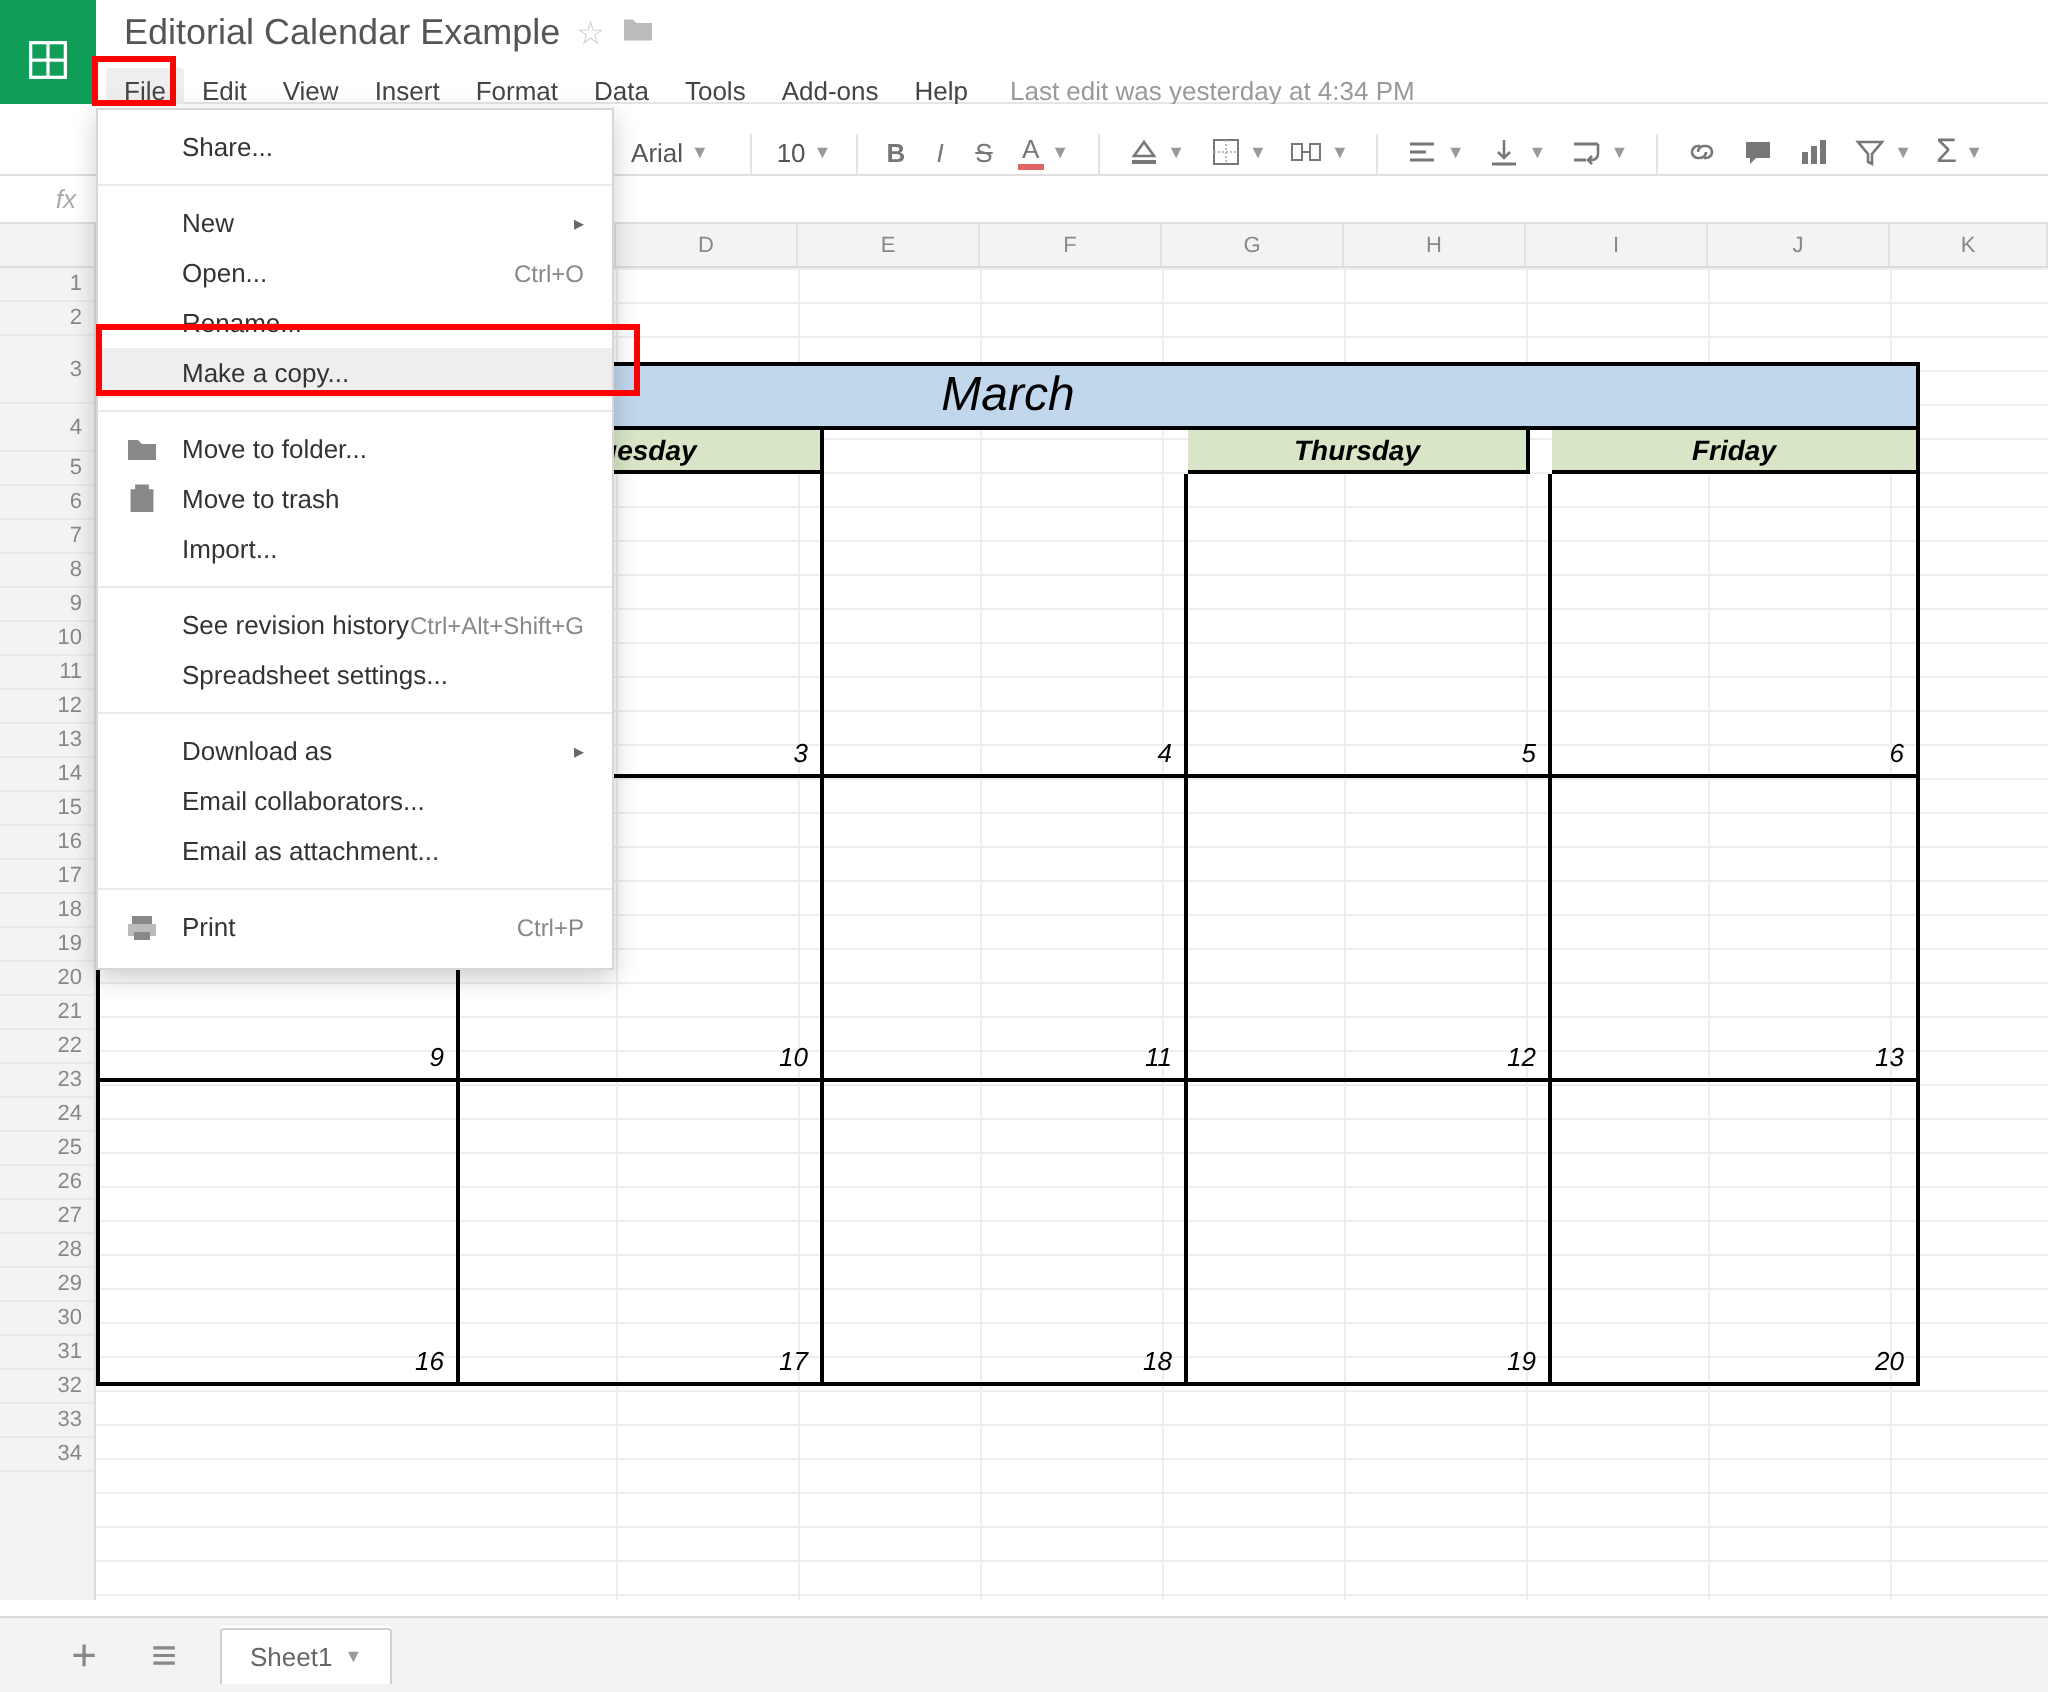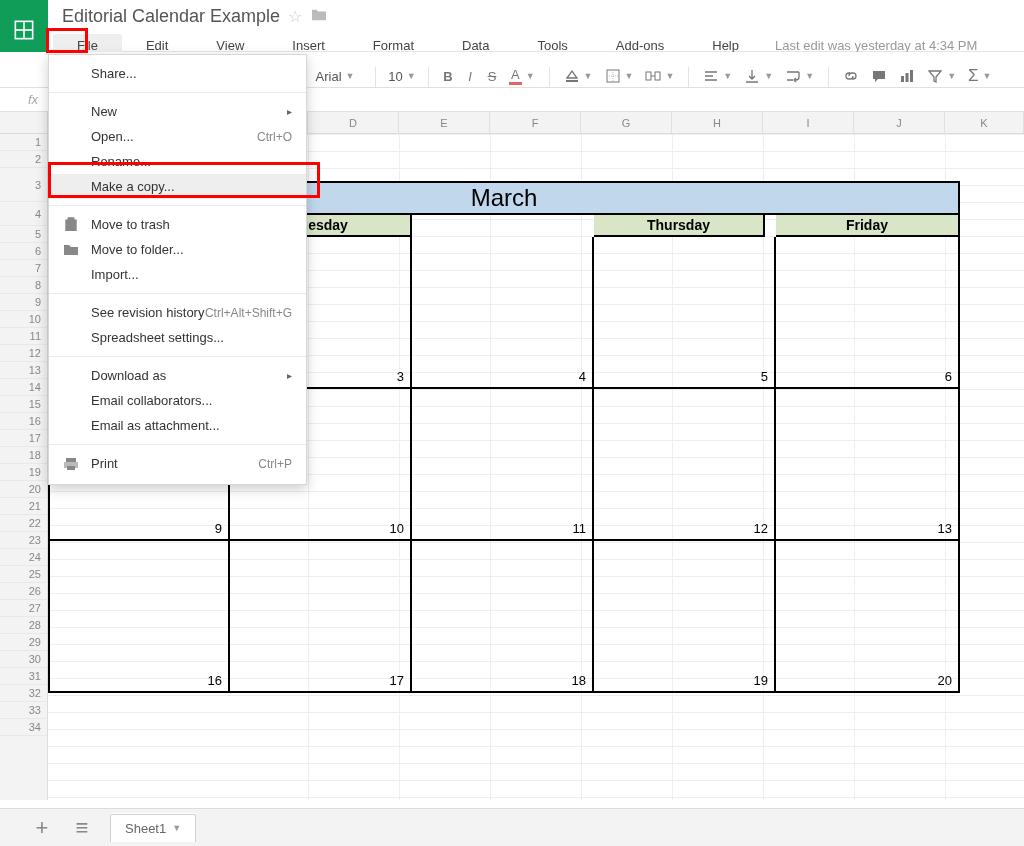--- a/index.html
+++ b/index.html
@@ -9,21 +9,21 @@
   
   .doc-header { position:relative; height:52px; border-bottom:1px solid #e5e5e5; }
   .brand-box { position:absolute; left:0; top:0; width:48px; height:60px; background:#0f9d58; display:flex; align-items:center; justify-content:center; border-bottom:1px solid #e5e5e5;}
   .brand-box svg { width:26px; height:26px; }
   .title-row { position:absolute; left:62px; top:6px; display:flex; align-items:center; gap:8px; }
   .doc-title { font-size:18px; color:#555; }
   .star { color:#ccc; font-size:16px; }
   .folder-icon { width:18px; height:14px; }
 
   .menu-row { position:absolute; left:53px; top:34px; display:flex; align-items:center; gap:0; }
-  .menu-item { padding:4px 24px; font-size:13px; color:#444; cursor:default; border-radius:2px;}
+  .menu-item { padding:4px 9px; font-size:13px; color:#444; cursor:default; border-radius:2px;}
   .menu-item.open { background:#eee; }
   .last-edit { margin-left:12px; color:#999; padding:4px 0;}
 
   
   .hl { position:absolute; border:3px solid #ff0000; pointer-events:none; z-index:60; }
   .hl-file { left:46px; top:28px; width:42px; height:25px; }
   .hl-copy { left:48px; top:162px; width:272px; height:36px; }
 
   
   .toolbar { height:36px; border-bottom:1px solid #e0e0e0; background:#fff; position:relative; display:flex; align-items:flex-end; padding-left:305px; gap:4px; }
@@ -44,21 +44,21 @@
   
   .sheet-area { position:relative; height:688px; overflow:hidden; }
   
   .col-headers { position:absolute; left:0; top:0; right:0; height:22px; background:#f3f3f3; border-bottom:1px solid #dcdcdc; display:flex; }
   .rownum-spacer { width:48px; border-right:1px solid #dcdcdc; background:#f3f3f3; }
   .col-h { border-right:1px solid #e0e0e0; font-size:11px; color:#888; display:flex; align-items:center; justify-content:center; }
   
   .row-headers { position:absolute; left:0; top:22px; width:48px; bottom:0; background:#f3f3f3; border-right:1px solid #dcdcdc; }
   .row-h { height:17px; border-bottom:1px solid #e8e8e8; font-size:11px; color:#888; display:flex; align-items:center; justify-content:flex-end; padding-right:6px; }
   
-  .cells { position:absolute; left:48px; top:22px; right:0; bottom:0; }
+  .cells { position:absolute; left:48px; top:22px; right:0; bottom:0;font-style:italic; }
   
   .grid-lines { position:absolute; inset:0; background-image:
      linear-gradient(to bottom, #eee 1px, transparent 1px);
      background-size: 100% 17px;
      pointer-events:none;
   }
   
   .col-lines { position:absolute; top:0; bottom:0; pointer-events:none; }
   .col-line { position:absolute; top:0; bottom:0; width:0; border-right:1px solid #eee; }
 
@@ -358,33 +358,33 @@
     </div>
   <div class="dd-item">
       <span>Open...</span>
       <span class="shortcut">Ctrl+O</span>
     </div>
   <div class="dd-item">Rename...</div>
   <div class="dd-item highlight">Make a copy...</div>
   <div class="dd-sep"></div>
   <div class="dd-item">
     <span class="ic">
+        <svg viewBox="0 0 16 14">
+          <path d="M1 2h5l2 2h7v8H1z" fill="#888"></path>
+        </svg>
+      </span>
+    <span>Move to folder...</span>
+  </div>
+  <div class="dd-item">
+    <span class="ic">
         <svg viewBox="0 0 14 16">
           <path d="M2 4h10v10H2zM4 2h6v2H4zM0 4h14" fill="#888"></path>
         </svg>
       </span>
     <span>Move to trash</span>
-  </div>
-  <div class="dd-item">
-    <span class="ic">
-        <svg viewBox="0 0 16 14">
-          <path d="M1 2h5l2 2h7v8H1z" fill="#888"></path>
-        </svg>
-      </span>
-    <span>Move to folder...</span>
   </div>
   <div class="dd-item">Import...</div>
   <div class="dd-sep"></div>
   <div class="dd-item">
       <span>See revision history</span>
       <span class="shortcut">Ctrl+Alt+Shift+G</span>
     </div>
   <div class="dd-item">Spreadsheet settings...</div>
   <div class="dd-sep"></div>
   <div class="dd-item">

